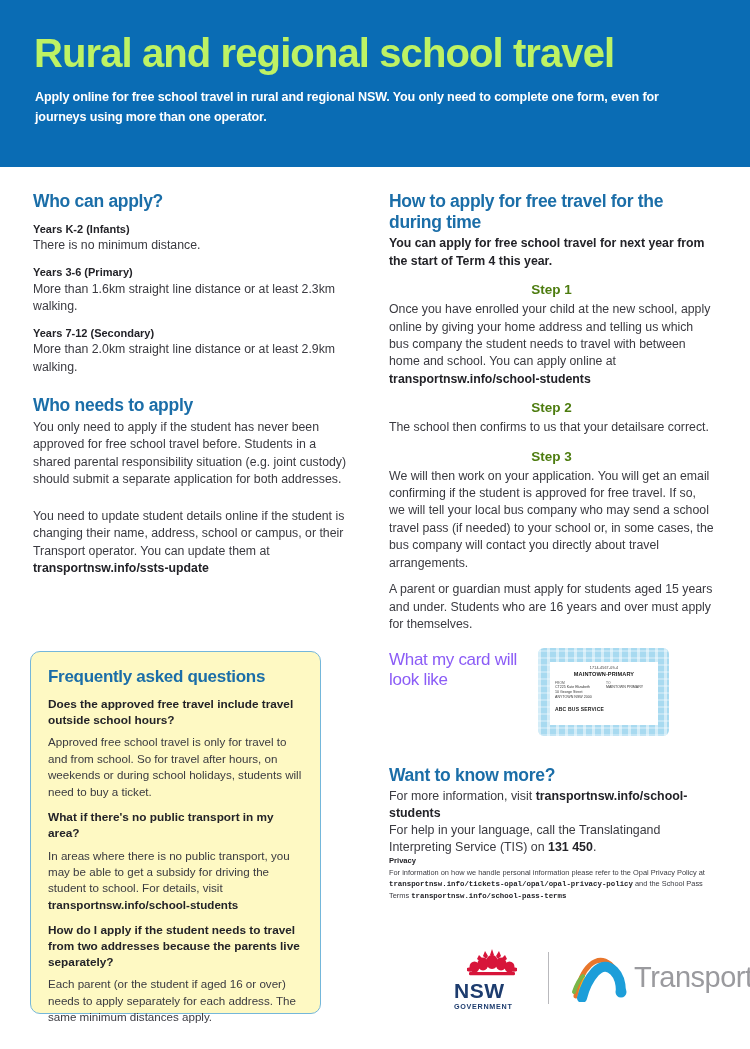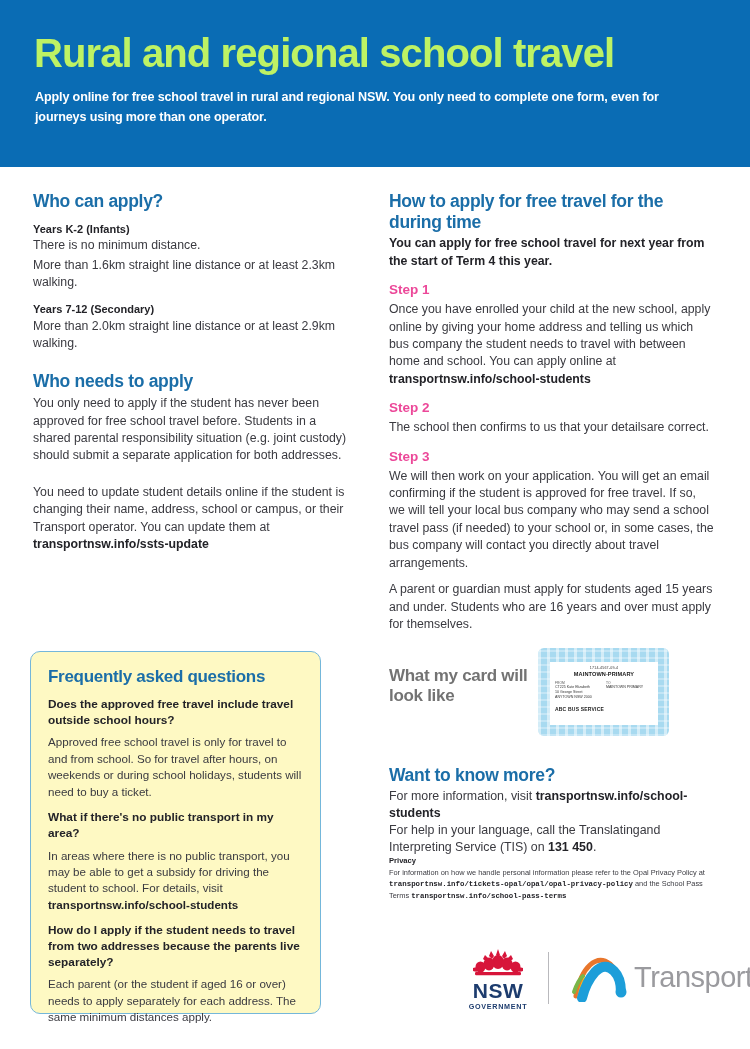--- a/index.html
+++ b/index.html
@@ -34,22 +34,22 @@
 
   h2.sec {
     color: #1b6ea8; font-size: 17.5px; font-weight: 700;
     line-height: 1.18; letter-spacing: -0.3px; margin-bottom: 3px;
   }
   h3.sub {
     color: #232328; font-size: 11px; font-weight: 700;
     line-height: 1.25; margin-top: 11px; margin-bottom: 1px;
   }
   h3.step {
-    color: #ec4899; font-size: 13.5px; font-weight: 700;
-    line-height: 1.25; margin-top: 12px; margin-bottom: 2px;
+    color: #4d7c0f; font-size: 13.5px; font-weight: 700;
+    line-height: 1.25; margin-top: 12px; margin-bottom: 2px; text-align: center;
   }
   p.body {
     font-size: 12.3px; line-height: 1.42; color: #3a3a40;
     margin-bottom: 2px;
   }
   p.lead-bold {
     font-size: 12.3px; line-height: 1.42; font-weight: 700;
     color: #232328; margin-bottom: 2px;
   }
   .b { font-weight: 700; color: #232328; }
@@ -73,22 +73,22 @@
     font-size: 11.8px; font-weight: 700; color: #232328;
     line-height: 1.33; margin-top: 10px; margin-bottom: 6px;
   }
   .faq p {
     font-size: 11.6px; line-height: 1.42; color: #3a3a40;
   }
 
   
   .card-block { position: absolute; left: 389px; top: 648px; width: 330px; height: 105px; }
   .card-head {
-    position: absolute; left: 0; top: 18px; width: 140px;
-    color: #737373; font-size: 17px; font-weight: 700;
+    position: absolute; left: 0; top: 2px; width: 140px;
+    color: #8b5cf6; font-size: 17px; font-weight: 400;
     line-height: 1.2; letter-spacing: -0.3px;
   }
   .travel-card {
     position: absolute; left: 149px; top: 0px;
     width: 131px; height: 88px;
     border-radius: 6px;
     background: #a8daf0;
     overflow: hidden;
   }
   .card-guilloche {
@@ -117,21 +117,21 @@
   .more h2 { color:#1b6ea8; font-size: 17.5px; font-weight:700; letter-spacing:-0.3px; margin-bottom: 2px; }
   .more p { font-size: 12.4px; line-height: 1.38; color: #3a3a40; }
 
   .privacy { position: absolute; left: 389px; top: 856px; width: 328px; }
   .privacy h5 { font-size: 7.6px; font-weight: 700; color: #232328; margin-bottom: 2px; }
   .privacy p { font-size: 7.4px; line-height: 1.5; color: #3a3a40; }
   .privacy .b { font-weight: 700; color: #232328; font-family: Liberation Mono, monospace; }
 
   
   .logos { position: absolute; left: 452px; top: 948px; width: 265px; height: 70px; }
-  .nsw-logo { position: absolute; left: 8px; top: 0; width: 76px; text-align: center; }
+  .nsw-logo { position: absolute; left: 2px; top: 0; width: 76px; text-align: left; }
   .nsw-waratah { display:block; margin: 0 auto; }
   .nsw-word { font-size: 21px; font-weight: 700; color: #1d3c6e; letter-spacing: .5px; line-height: 1; margin-top: 2px; }
   .nsw-gov { font-size: 7.2px; font-weight: 700; color: #1d3c6e; letter-spacing: .7px; margin-top: 1px; }
   .logo-divider { position: absolute; left: 96px; top: 4px; width: 1px; height: 52px; background: #b9b9bd; }
   .t-logo { position: absolute; left: 118px; top: 4px; display: flex; align-items: center; }
   .t-word { font-size: 29px; color: #9a9a9e; letter-spacing: -0.5px; margin-left: 2px; }
 </style>
 </head>
 <body>
 
@@ -143,20 +143,21 @@
   </div>
 
   <div class="col-left">
 
     <section>
       <h2 class="sec">Who can apply?</h2>
 
       <h3 class="sub">Years K-2 (Infants)</h3>
       <p class="body">There is no minimum distance.</p>
 
+      <h3 class="sub">Years 3-6 (Primary)</h3>
       <p class="body">More than 1.6km straight line distance or at least 2.3km walking.</p>
 
       <h3 class="sub">Years 7-12 (Secondary)</h3>
       <p class="body">More than 2.0km straight line distance or at least 2.9km walking.</p>
     </section>
 
     <div class="gap-lg"></div>
 
     <section>
       <h2 class="sec">Who needs to apply</h2>

